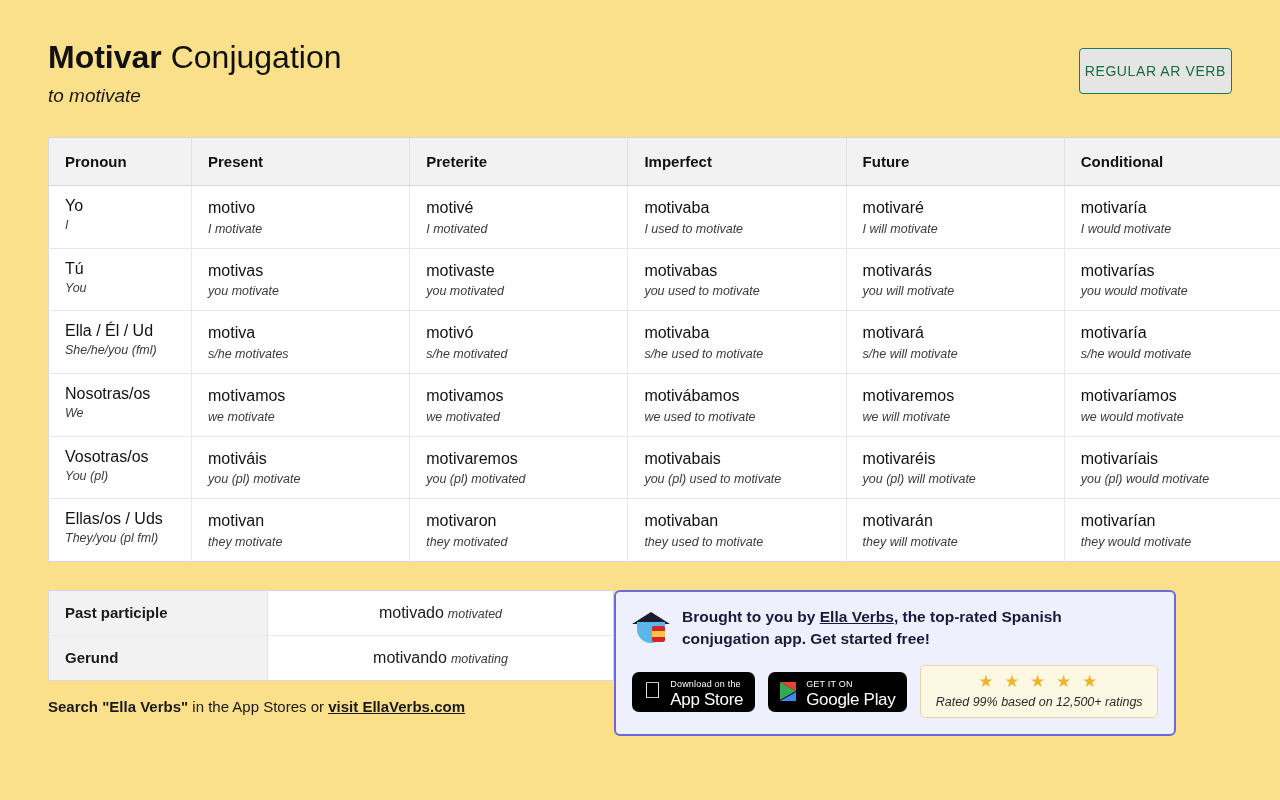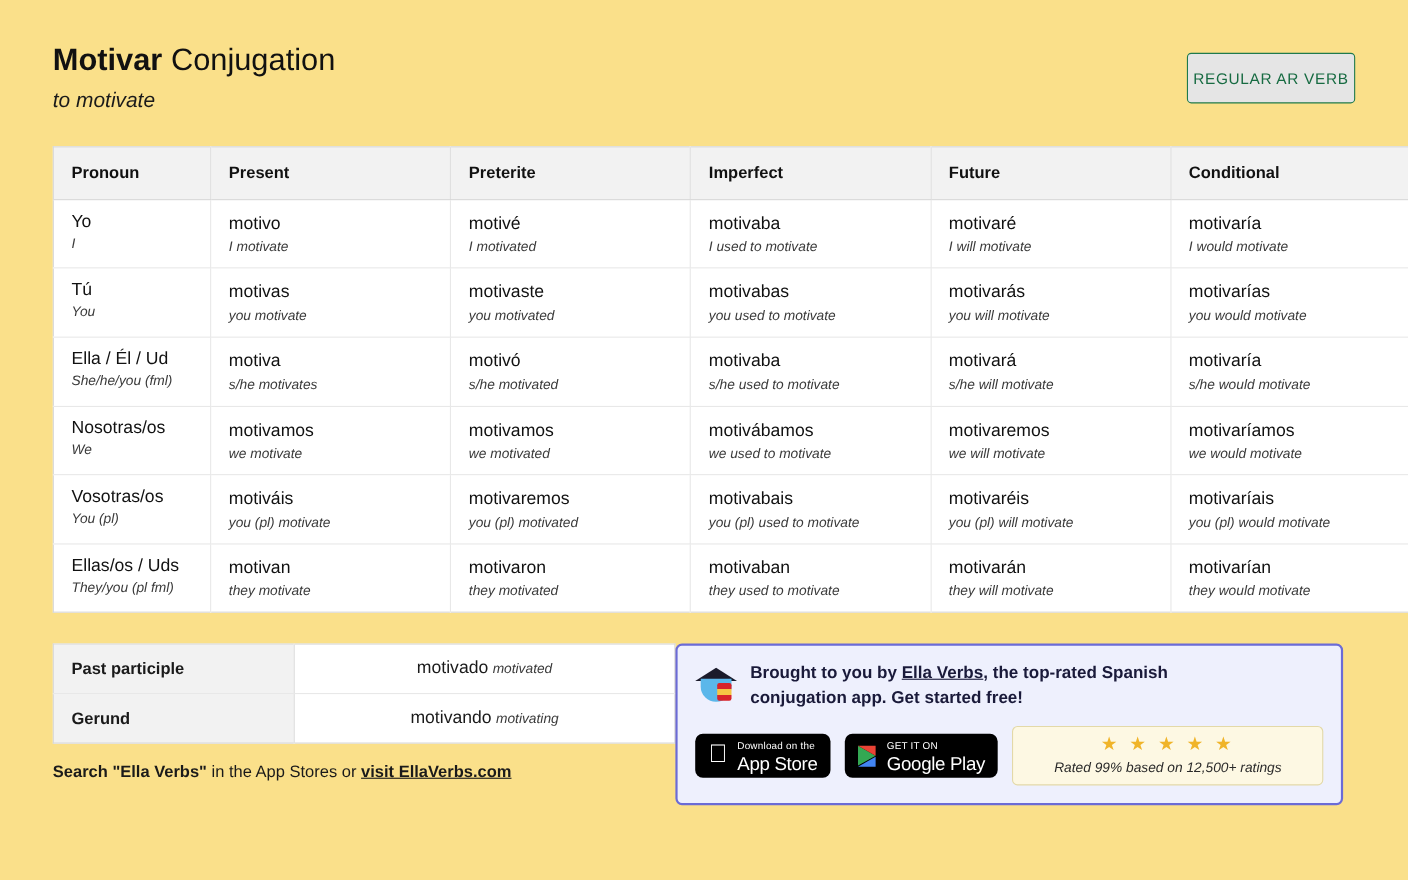--- a/index.html
+++ b/index.html
@@ -22,21 +22,21 @@
     padding: 40px 48px 0 48px;
   }
   
   .header {
     display: flex;
     align-items: flex-start;
     justify-content: space-between;
   }
   .title-block { }
   .title {
-    font-size: 28px;
+    font-size: 32px;
     line-height: 1.1;
     margin: 0;
     font-weight: normal;
     color: #111;
   }
   .title .verb {
     font-weight: bold;
   }
   .subtitle {
     font-style: italic;
@@ -144,21 +144,21 @@
     color: #1a1a1a;
   }
   .search-line b { font-weight: bold; }
   .search-line a {
     color: #1a1a1a;
     font-weight: bold;
     text-decoration: underline;
   }
   
   .promo {
-    width: 607px;
+    width: 562px;
     box-sizing: border-box;
     border: 2px solid #6b6bd6;
     background: #eef0fd;
     border-radius: 6px;
     padding: 14px 16px 16px 16px;
   }
   .promo-top {
     display: flex;
     align-items: flex-start;
     gap: 12px;

